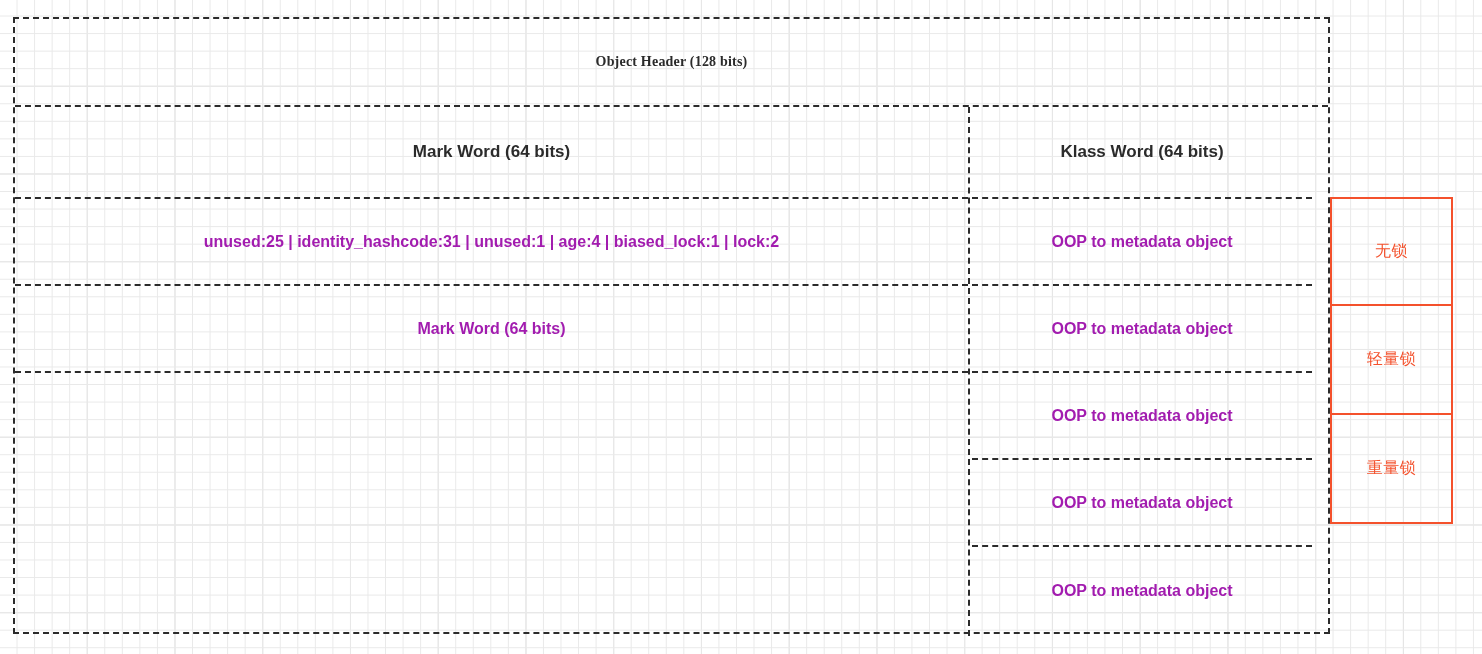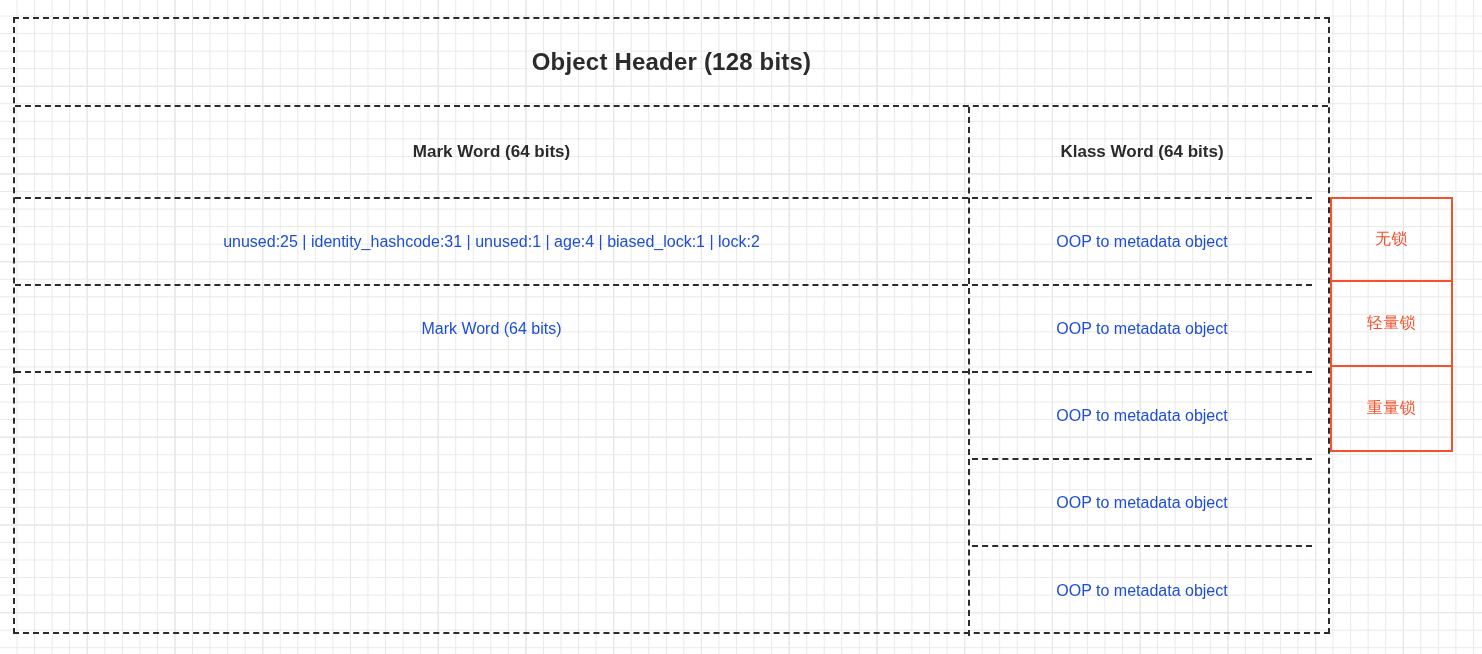--- a/index.html
+++ b/index.html
@@ -52,24 +52,25 @@
     left: 0; top: 0;
     width: 100%;
     height: 88px;
     box-sizing: border-box;
     border-bottom: 2px dashed #2b2b2b;
     display: flex;
     align-items: center;
     justify-content: center;
   }
   .title-row .title-text {
-    font-size: 24px;
+    font-size: 14px;
     font-weight: bold;
     color: #2b2b2b;
     letter-spacing: 0.2px;
+    font-family: Liberation Serif, serif;
   }
 
   
   .body-area {
     position: absolute;
     left: 0;
     top: 88px;
     width: 100%;
     height: 529px;
   }
@@ -100,38 +101,38 @@
 
   .head-cell {
     height: 92px;
     font-size: 17px;
     font-weight: bold;
     color: #2b2b2b;
   }
   .data-cell {
     height: 87px;
     font-size: 16px;
-    font-weight: normal;
-    color: #1d4ed8;
+    font-weight: bold;
+    color: #a21caf;
     text-align: right;
   }
   .data-cell.tall { height: 88px; }
 
   
   #status-col {
     position: absolute;
     left: 1330px;
     top: 197px;
     width: 123px;
     height: 437px;
   }
   .status-box {
     box-sizing: border-box;
     width: 100%;
-    height: 85px;
+    height: 109px;
     border: 2px solid #f4512c;
     border-top: none;
     display: flex;
     align-items: center;
     justify-content: center;
     background: transparent;
   }
   .status-box.first { border-top: 2px solid #f4512c; }
   .status-box.dashed-left { border-left: 2px dashed #f4512c; }
   .status-label {

